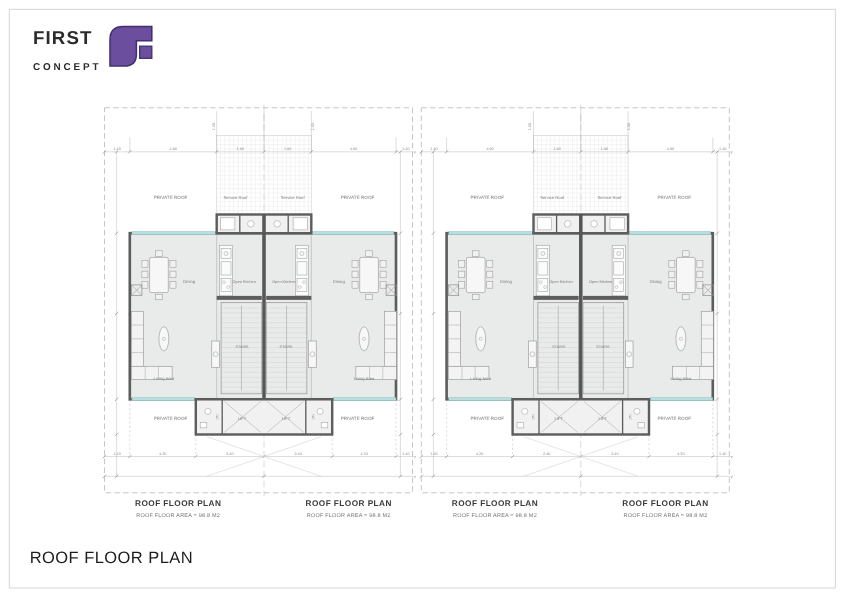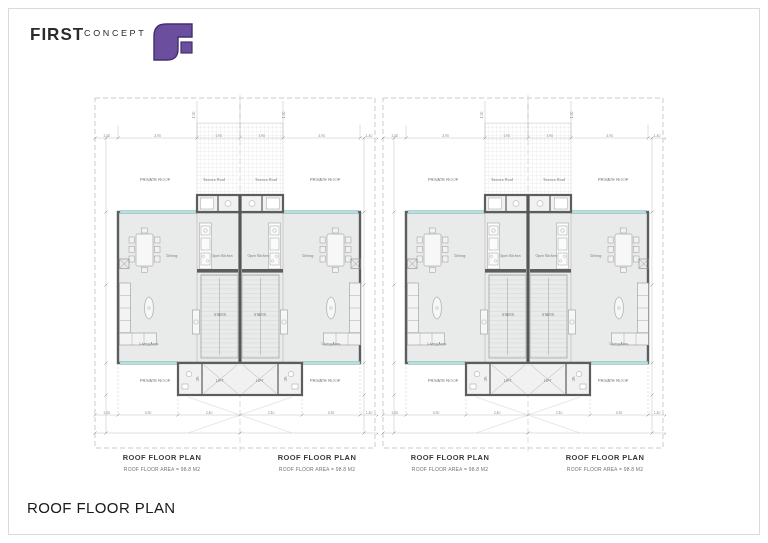--- a/index.html
+++ b/index.html
@@ -1,23 +1,23 @@
 <!DOCTYPE html>
 <html><head>
 <meta charset="utf-8">
 <style>
   html,body{margin:0;padding:0;}
   body{width:768px;height:543px;background:#ffffff;position:relative;overflow:hidden;
        font-family:"Liberation Sans",sans-serif;}
   .frame{position:absolute;inset:8px;border:1px solid #dadada;}
   
   .logo{position:absolute;left:30px;top:22px;display:flex;align-items:flex-start;gap:6px;}
-  .logo-text{display:flex;flex-direction:row;margin-top:4px;}
+  .logo-text{display:flex;flex-direction:column;margin-top:4px;}
   .logo-line1{font-size:17px;font-weight:bold;color:#2b2b2b;letter-spacing:1px;line-height:1;}
-  .logo-line2{font-size:9px;font-weight:normal;color:#2b2b2b;letter-spacing:2.6px;line-height:1;margin-top:3px;}
+  .logo-line2{font-size:9px;font-weight:bold;color:#2b2b2b;letter-spacing:2.6px;line-height:1;margin-top:14px;}
   
   .plan{position:absolute;top:95px;width:286px;height:356px;}
   .plan svg{display:block;}
   svg text{font-family:"Liberation Sans",sans-serif;}
   .lbl{fill:#7c7c7c;text-anchor:middle;}
   .dim{fill:#8f8f8f;text-anchor:middle;font-size:3.4px;}
   
   .plan-label{position:absolute;top:453px;width:140px;text-align:center;}
   .plan-label .t{font-size:7.5px;font-weight:bold;color:#3a3a3a;letter-spacing:0.4px;}
   .plan-label .s{font-size:5px;color:#777;margin-top:4px;letter-spacing:0.2px;}

